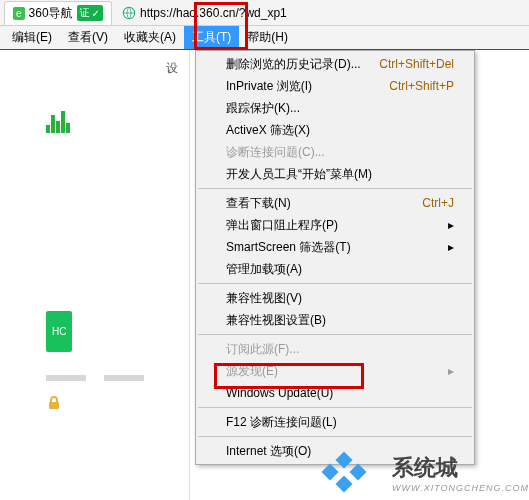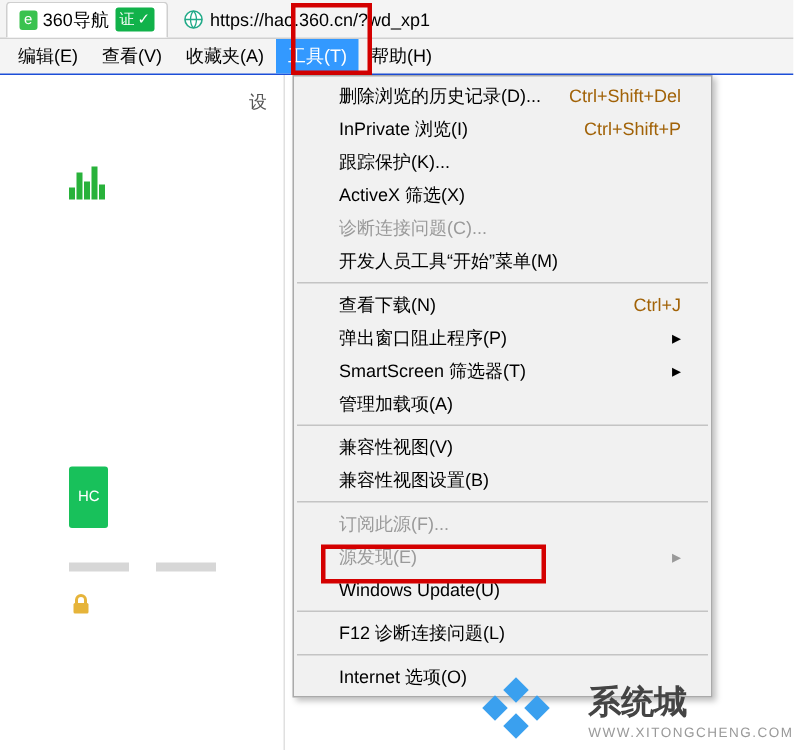--- a/index.html
+++ b/index.html
@@ -41,21 +41,21 @@
   .dd-item .accel { color: #a16207; }
   .dd-item.disabled { color: #9a9a9a; }
   .dd-sep { height: 1px; background: #c4c4c4; margin: 3px 2px; }
   .red-box-dd { position: absolute; left: 18px; top: 312px; width: 150px; height: 26px; border: 3px solid #d40000; pointer-events: none; }
 
   
   .watermark { position: absolute; right: 0; bottom: 6px; display: flex; align-items: center; gap: 20px; }
   .wm-cubes { width: 54px; height: 42px; position: relative; }
   .wm-cubes span { position:absolute; width:12px; height:12px; background:#3aa0ef; transform: rotate(45deg); }
   .wm-text { font-size: 22px; font-weight: 700; color:#444; }
-  .wm-sub { font-size: 9px; color:#999; letter-spacing:1px; display:block; }
+  .wm-sub { font-size: 9px; color:#999; letter-spacing:1px; display:block;font-style:italic; }
 
   input.url { border:none; background:transparent; font-size:12px; width: 220px; }
 </style>
 </head>
 <body>
 
 <div class="addr-strip">
   <div class="tab">
     <span class="badge-360">e</span>
     <span>360导航</span>

